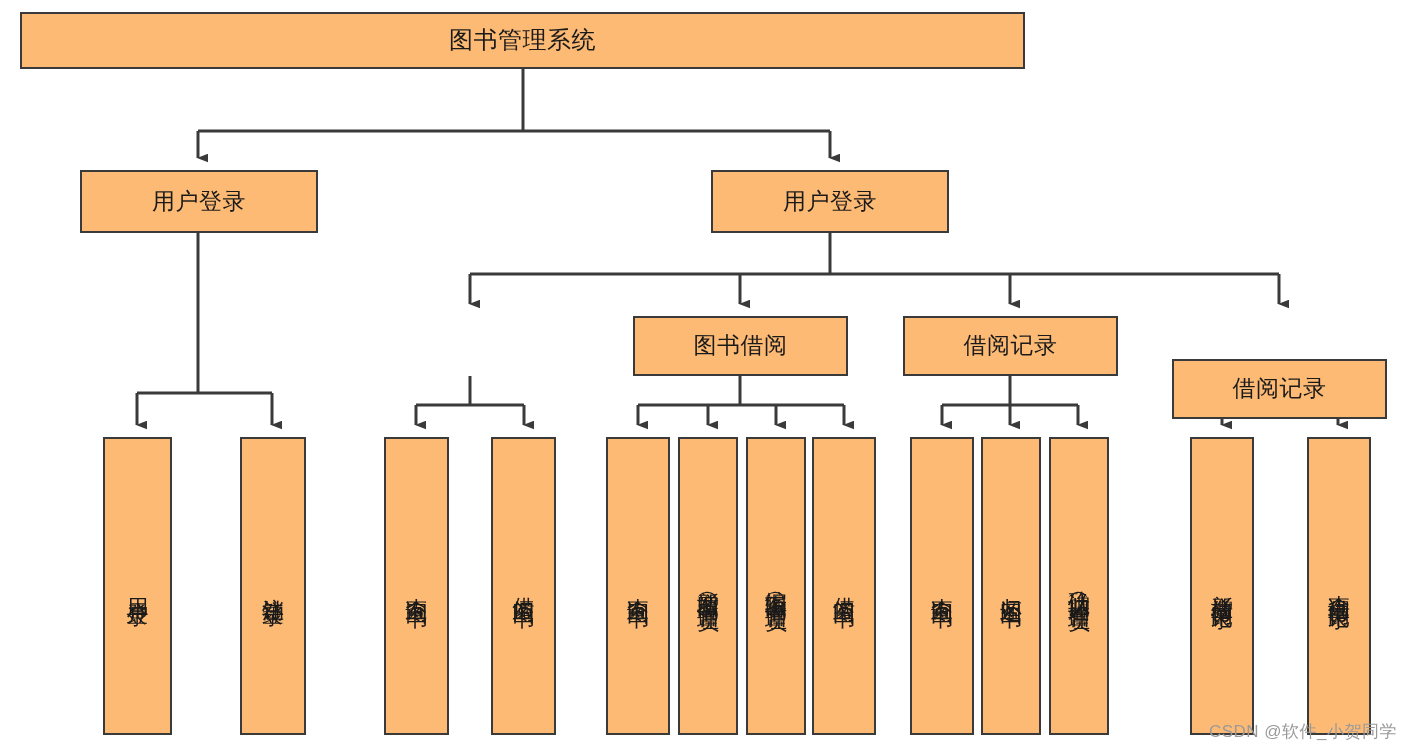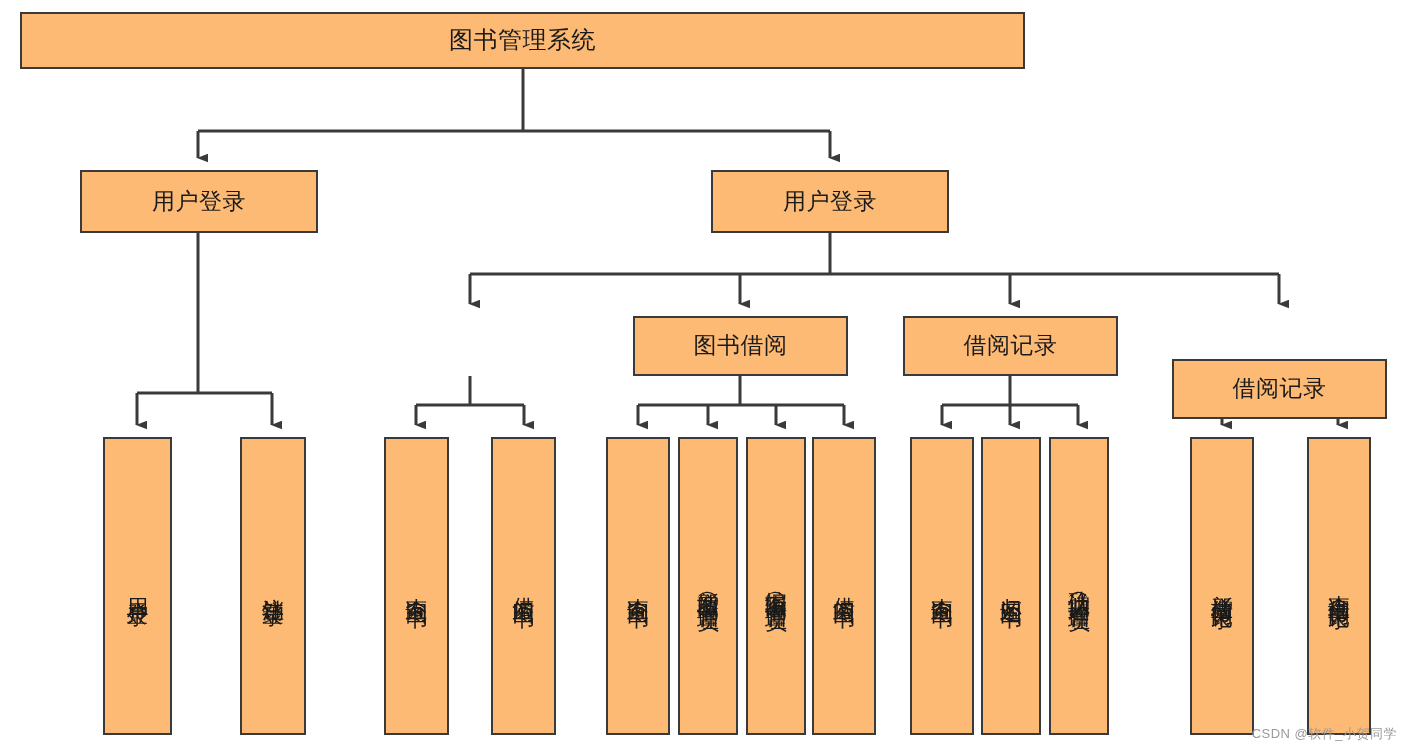--- a/index.html
+++ b/index.html
@@ -59,21 +59,21 @@
     line-height: 1.0;
     white-space: nowrap;
   }
   .node.root .label {
     font-size: 24px;
   }
   .watermark {
     position: absolute;
     right: 8px;
     bottom: 4px;
-    font-size: 13px;
+    font-size: 17px;
     color: #9a9a9a;
     letter-spacing: 0.5px;
     white-space: nowrap;
   }
 </style>
 </head>
 <body>
 
 <div id="diagram-root">
 

